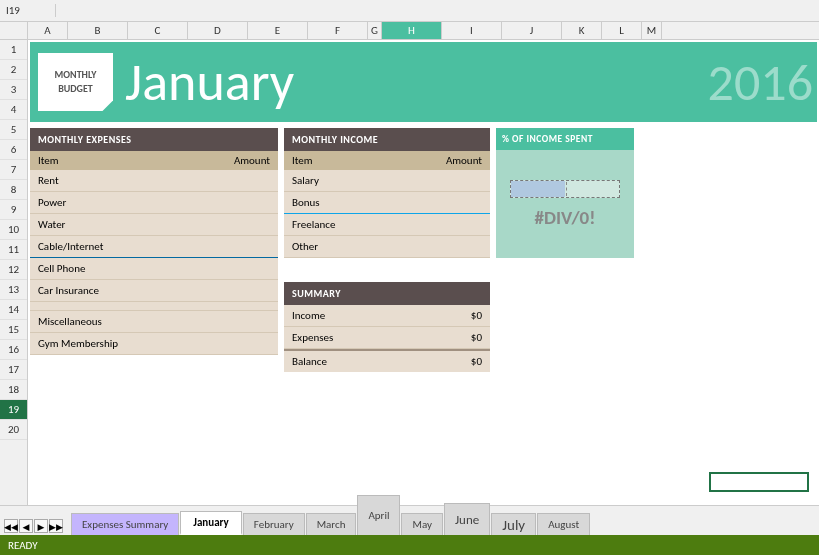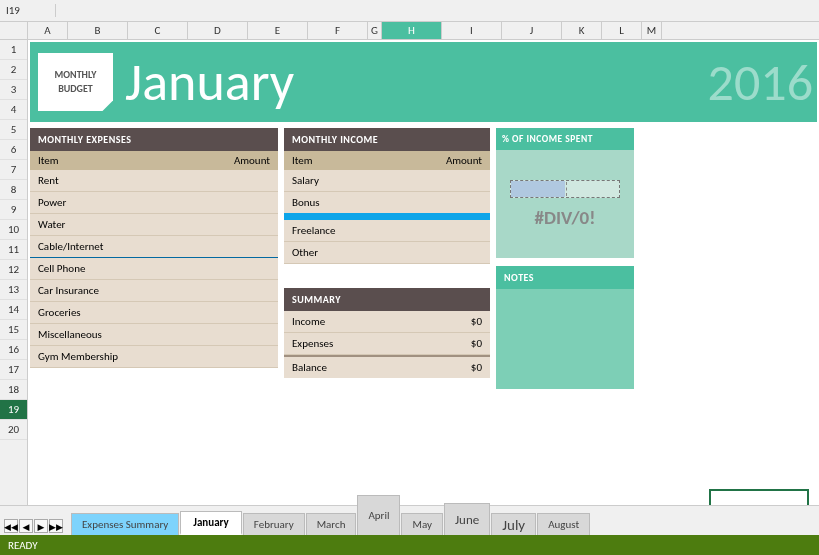--- a/index.html
+++ b/index.html
@@ -181,21 +181,20 @@
           </div>
           <div style="display:flex; background:#e8ddd0; border-bottom:1px solid #d5c8b5;">
             <div style="flex:1;padding:4px 8px;font-size:11px;">Cell Phone</div>
             <div style="width:70px;padding:4px 8px;font-size:11px;text-align:right;"></div>
           </div>
           <div style="display:flex; background:#e8ddd0; border-bottom:1px solid #d5c8b5;">
             <div style="flex:1;padding:4px 8px;font-size:11px;">Car Insurance</div>
             <div style="width:70px;padding:4px 8px;font-size:11px;text-align:right;"></div>
           </div>
           <div style="display:flex; background:#e8ddd0; border-bottom:1px solid #d5c8b5;">
-            <div style="flex:1;padding:4px 8px;font-size:11px;">Groceries</div>
             <div style="width:70px;padding:4px 8px;font-size:11px;text-align:right;"></div>
           </div>
           <div style="display:flex; background:#e8ddd0; border-bottom:1px solid #d5c8b5;">
             <div style="flex:1;padding:4px 8px;font-size:11px;">Miscellaneous</div>
             <div style="width:70px;padding:4px 8px;font-size:11px;text-align:right;"></div>
           </div>
           <div style="display:flex; background:#e8ddd0; border-bottom:1px solid #d5c8b5;">
             <div style="flex:1;padding:4px 8px;font-size:11px;">Gym Membership</div>
             <div style="width:70px;padding:4px 8px;font-size:11px;text-align:right;"></div>
           </div>
@@ -206,21 +205,21 @@
           <div>
             <div style="background:#5a4e4e; padding:5px 8px; font-size:10px; font-weight:bold; color:white; letter-spacing:0.5px;">MONTHLY INCOME</div>
             <div style="display:flex; background:#c8b99a;">
               <div style="flex:1;padding:3px 8px;font-size:11px;">Item</div>
               <div style="width:70px;padding:3px 8px;font-size:11px;text-align:right;">Amount</div>
             </div>
             <div style="display:flex; background:#e8ddd0; border-bottom:1px solid #d5c8b5;">
               <div style="flex:1;padding:4px 8px;font-size:11px;">Salary</div>
               <div style="width:70px;padding:4px 8px;font-size:11px;text-align:right;"></div>
             </div>
-            <div style="display:flex; background:#e8ddd0; border-bottom:7px solid #0ea5e9;">
+            <div style="display:flex; background:#e8ddd0; border-bottom:1px solid #0ea5e9;">
               <div style="flex:1;padding:4px 8px;font-size:11px;">Bonus</div>
               <div style="width:70px;padding:4px 8px;font-size:11px;text-align:right;"></div>
             </div>
             <div style="display:flex; background:#e8ddd0; border-bottom:1px solid #d5c8b5;">
               <div style="flex:1;padding:4px 8px;font-size:11px;">Freelance</div>
               <div style="width:70px;padding:4px 8px;font-size:11px;text-align:right;"></div>
             </div>
             <div style="display:flex; background:#e8ddd0; border-bottom:1px solid #d5c8b5;">
               <div style="flex:1;padding:4px 8px;font-size:11px;">Other</div>
               <div style="width:70px;padding:4px 8px;font-size:11px;text-align:right;"></div>
@@ -252,24 +251,20 @@
             <div style="background:#4bbfa0; padding:5px 6px; font-size:9.5px; font-weight:bold; color:white; letter-spacing:0.5px;">% OF INCOME SPENT</div>
             <div style="background:#a8d8c8; height:108px; display:flex; flex-direction:column; align-items:center; justify-content:center; gap:8px;">
               <div style="width:110px; height:18px; background:#d0e8e0; border:1px dashed #777; position:relative;">
                 <div style="height:100%; width:50%; background:#b0c8e0;"></div>
                 <div style="position:absolute;top:1px;left:55px;border-left:1px dashed #888;height:14px;"></div>
               </div>
               <div style="color:#888; font-size:19px; font-weight:bold;">#DIV/0!</div>
             </div>
           </div>
 
-          <div style="margin-top:8px;">
-            <div style="background:#4bbfa0; padding:5px 8px; font-size:10px; font-weight:bold; color:white; letter-spacing:0.5px;">NOTES</div>
-            <div style="background:#7dcfb6; height:100px;"></div>
-          </div>
 
         </div>
 
       </div>
 
       <div style="height:20px;display:flex;"></div>
       <div style="height:20px;display:flex;"></div>
       <div style="height:20px;display:flex;"></div>
       <div style="height:20px;display:flex;"></div>
       <div style="height:20px;display:flex;"></div>
@@ -284,21 +279,21 @@
 
   <div style="height:30px; background:#f0f0f0; border-top:1px solid #ccc; display:flex; align-items:flex-end; padding-left:4px; position:absolute; bottom:20px; left:0; right:0;">
 
     <div style="display:flex; align-items:center; margin-right:4px; margin-bottom:2px;">
       <div style="width:14px;height:14px;border:1px solid #aaa;background:#f8f8f8;display:flex;align-items:center;justify-content:center;cursor:pointer;font-size:9px;margin-right:1px;">◀◀</div>
       <div style="width:14px;height:14px;border:1px solid #aaa;background:#f8f8f8;display:flex;align-items:center;justify-content:center;cursor:pointer;font-size:9px;margin-right:1px;">◀</div>
       <div style="width:14px;height:14px;border:1px solid #aaa;background:#f8f8f8;display:flex;align-items:center;justify-content:center;cursor:pointer;font-size:9px;margin-right:1px;">▶</div>
       <div style="width:14px;height:14px;border:1px solid #aaa;background:#f8f8f8;display:flex;align-items:center;justify-content:center;cursor:pointer;font-size:9px;margin-right:4px;">▶▶</div>
     </div>
 
-    <div style="padding:3px 10px; border:1px solid #bbb; border-bottom:none; background:#7dd3fc; font-size:11px; cursor:pointer; height:22px; display:flex; align-items:center; margin-right:1px; color:#444;">Expenses Summary</div>
+    <div style="padding:3px 10px; border:1px solid #bbb; border-bottom:none; background:#c4b5fd; font-size:11px; cursor:pointer; height:22px; display:flex; align-items:center; margin-right:1px; color:#444;">Expenses Summary</div>
     <div style="padding:3px 12px; border:1px solid #bbb; border-bottom:2px solid white; background:white; font-size:11px; cursor:pointer; height:24px; display:flex; align-items:center; margin-right:1px; color:#000; font-weight:bold;">January</div>
     <div style="padding:3px 10px; border:1px solid #bbb; border-bottom:none; background:#d8d8d8; font-size:11px; cursor:pointer; height:22px; display:flex; align-items:center; margin-right:1px; color:#444;">February</div>
     <div style="padding:3px 10px; border:1px solid #bbb; border-bottom:none; background:#d8d8d8; font-size:11px; cursor:pointer; height:22px; display:flex; align-items:center; margin-right:1px; color:#444;">March</div>
     <div style="padding:3px 10px; border:1px solid #bbb; border-bottom:none; background:#d8d8d8; font-size:11px; cursor:pointer; height:40px; display:flex; align-items:center; margin-right:1px; color:#444;">April</div>
     <div style="padding:3px 10px; border:1px solid #bbb; border-bottom:none; background:#d8d8d8; font-size:11px; cursor:pointer; height:22px; display:flex; align-items:center; margin-right:1px; color:#444;">May</div>
     <div style="padding:3px 10px; border:1px solid #bbb; border-bottom:none; background:#d8d8d8; font-size:13px; cursor:pointer; height:32px; display:flex; align-items:center; margin-right:1px; color:#444;">June</div>
     <div style="padding:3px 10px; border:1px solid #bbb; border-bottom:none; background:#d8d8d8; font-size:15px; cursor:pointer; height:22px; display:flex; align-items:center; margin-right:1px; color:#444;">July</div>
     <div style="padding:3px 10px; border:1px solid #bbb; border-bottom:none; background:#d8d8d8; font-size:11px; cursor:pointer; height:22px; display:flex; align-items:center; margin-right:1px; color:#444;">August</div>
   </div>
 

